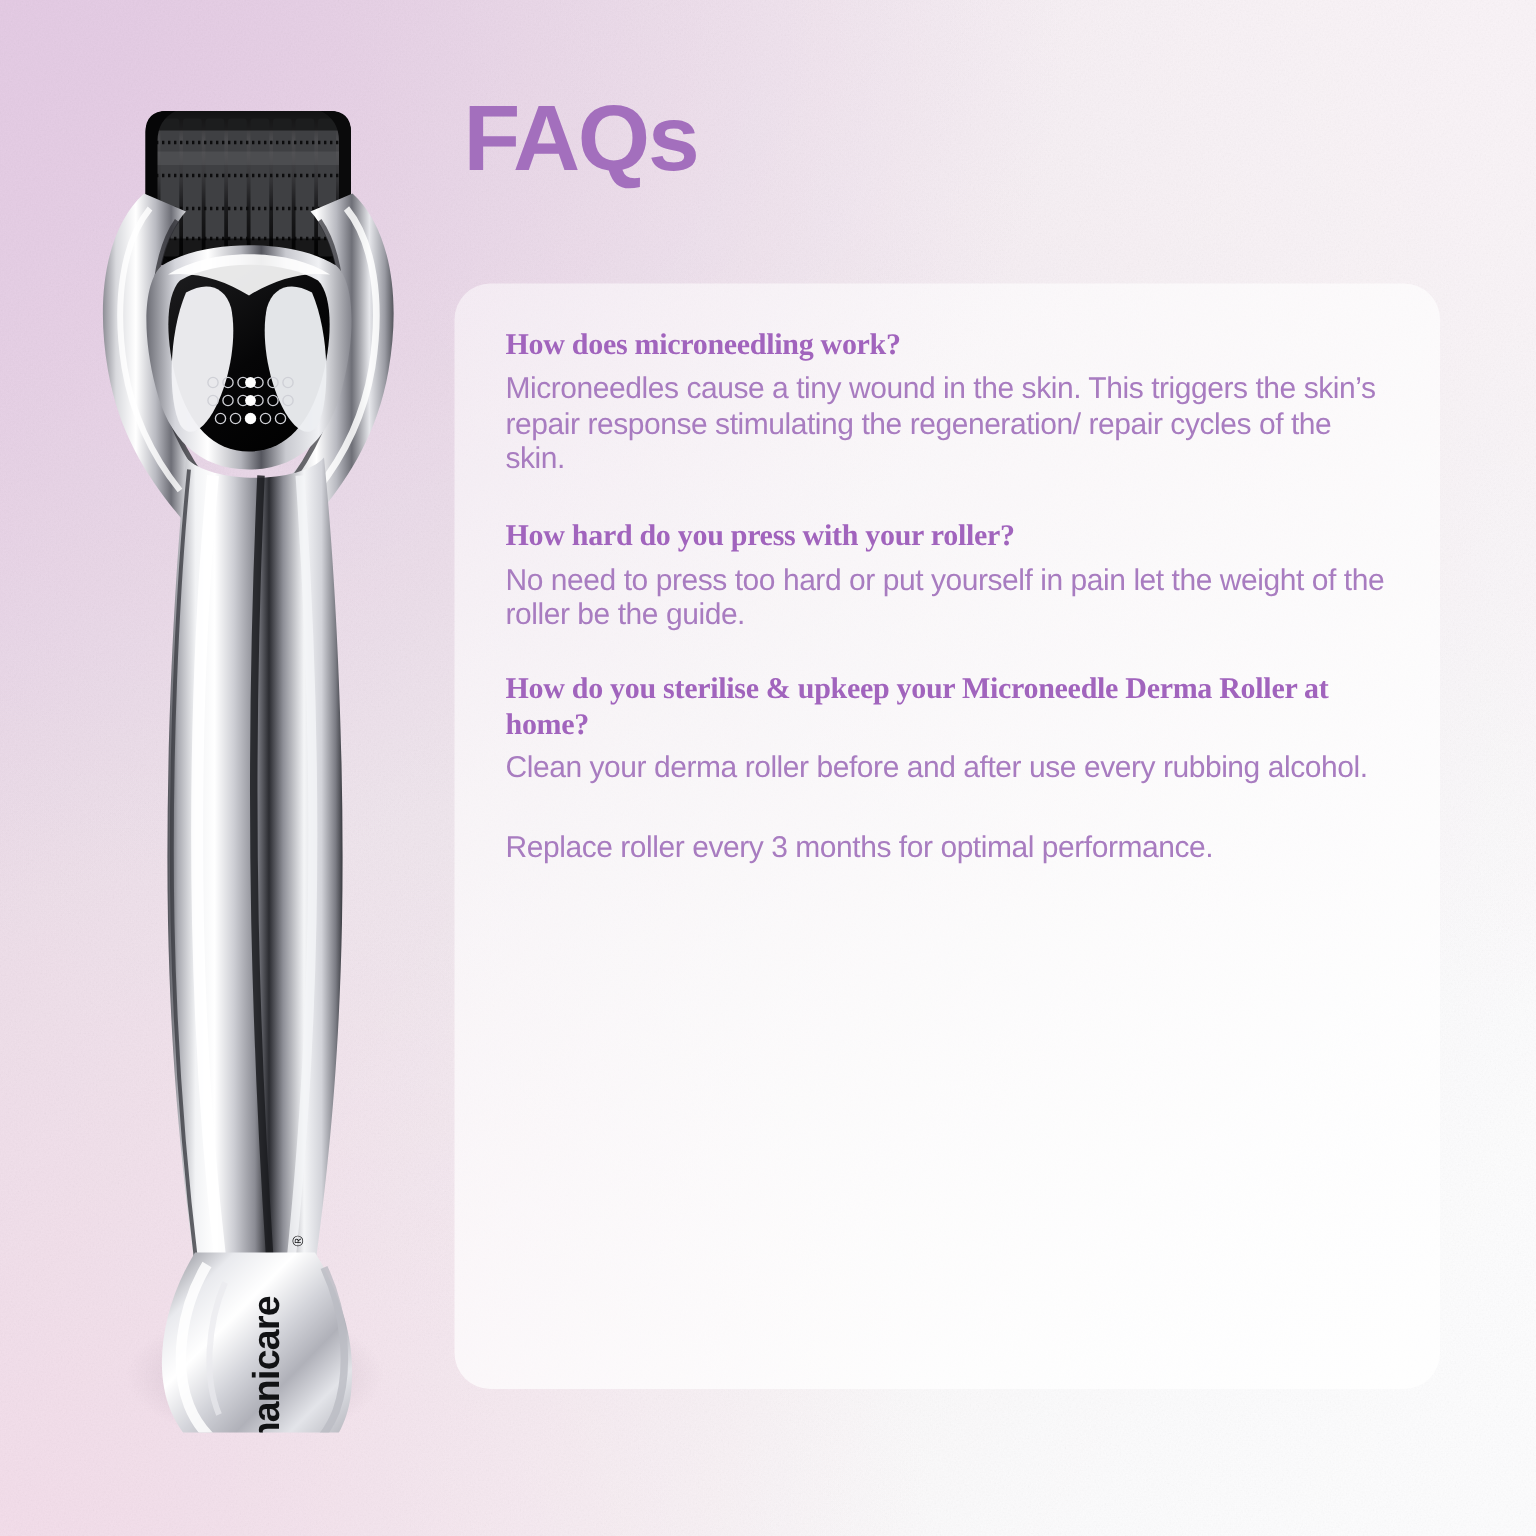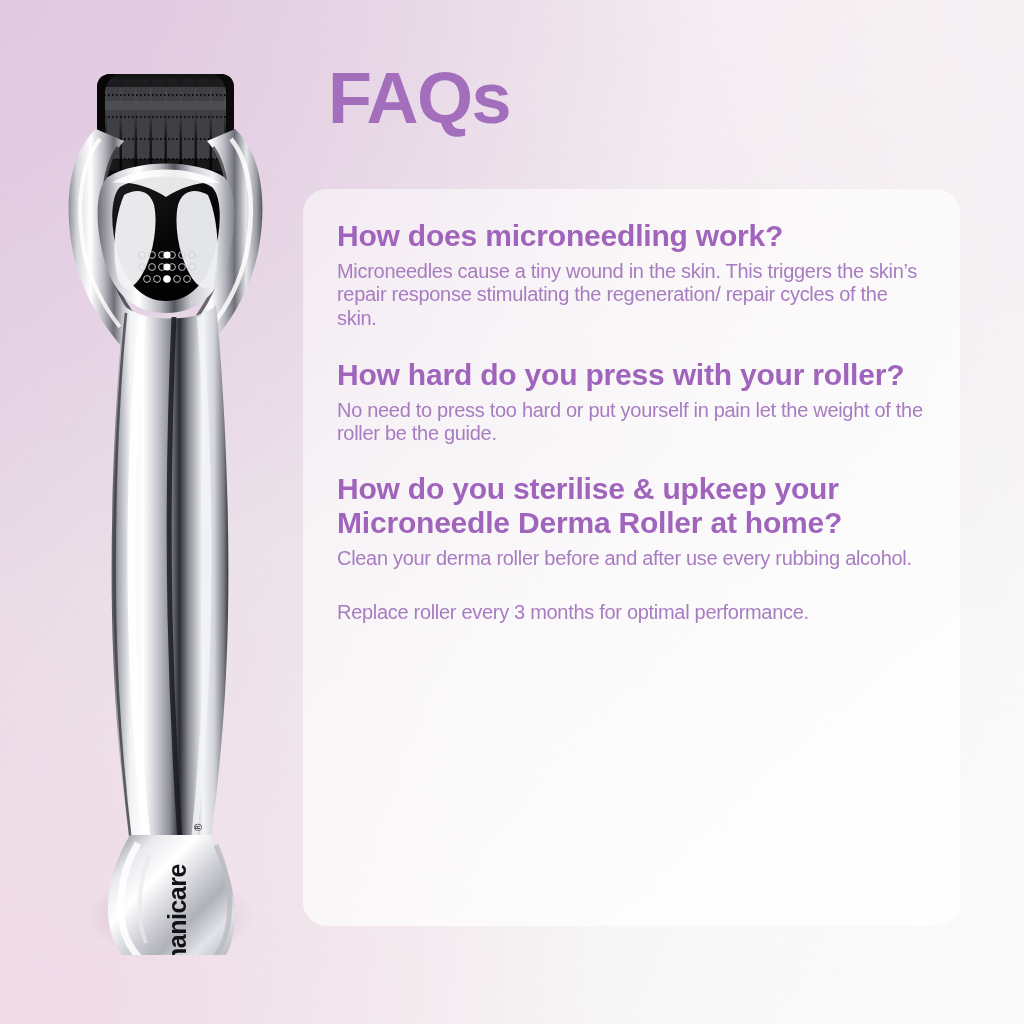--- a/index.html
+++ b/index.html
@@ -34,23 +34,23 @@
     position: absolute;
     inset: 0;
     opacity: .5;
     mix-blend-mode: multiply;
     pointer-events: none;
   }
 
   
   #faq-title {
     position: absolute;
-    left: 328px;
+    left: 309px;
     top: 62px;
-    font-size: 72px;
+    font-size: 62px;
     line-height: 1;
     font-weight: bold;
     letter-spacing: -1.5px;
     color: #a36fbd;
   }
 
   
   #faq-card {
     position: absolute;
     left: 303px;
@@ -61,26 +61,27 @@
     background: linear-gradient(140deg,
         rgba(255,255,255,0.50) 0%,
         rgba(255,255,255,0.62) 35%,
         rgba(255,255,255,0.72) 62%,
         rgba(255,255,255,0.80) 100%);
     box-sizing: border-box;
     padding: 30px 34px 0 34px;
   }
   .faq-block { margin-bottom: 26px; }
   .faq-q {
-    font-size: 30px;
+    font-size: 20px;
     font-weight: bold;
     line-height: 1.16;
     color: #a164bd;
     letter-spacing: -0.2px;
     margin: 0 0 6px 0;
+    font-family: Liberation Serif, serif;
   }
   .faq-a {
     font-size: 20px;
     font-weight: 300;
     line-height: 1.17;
     color: #a87cc0;
     letter-spacing: -0.3px;
     margin: 0;
   }
   .faq-a + .faq-a { margin-top: 30px; }

